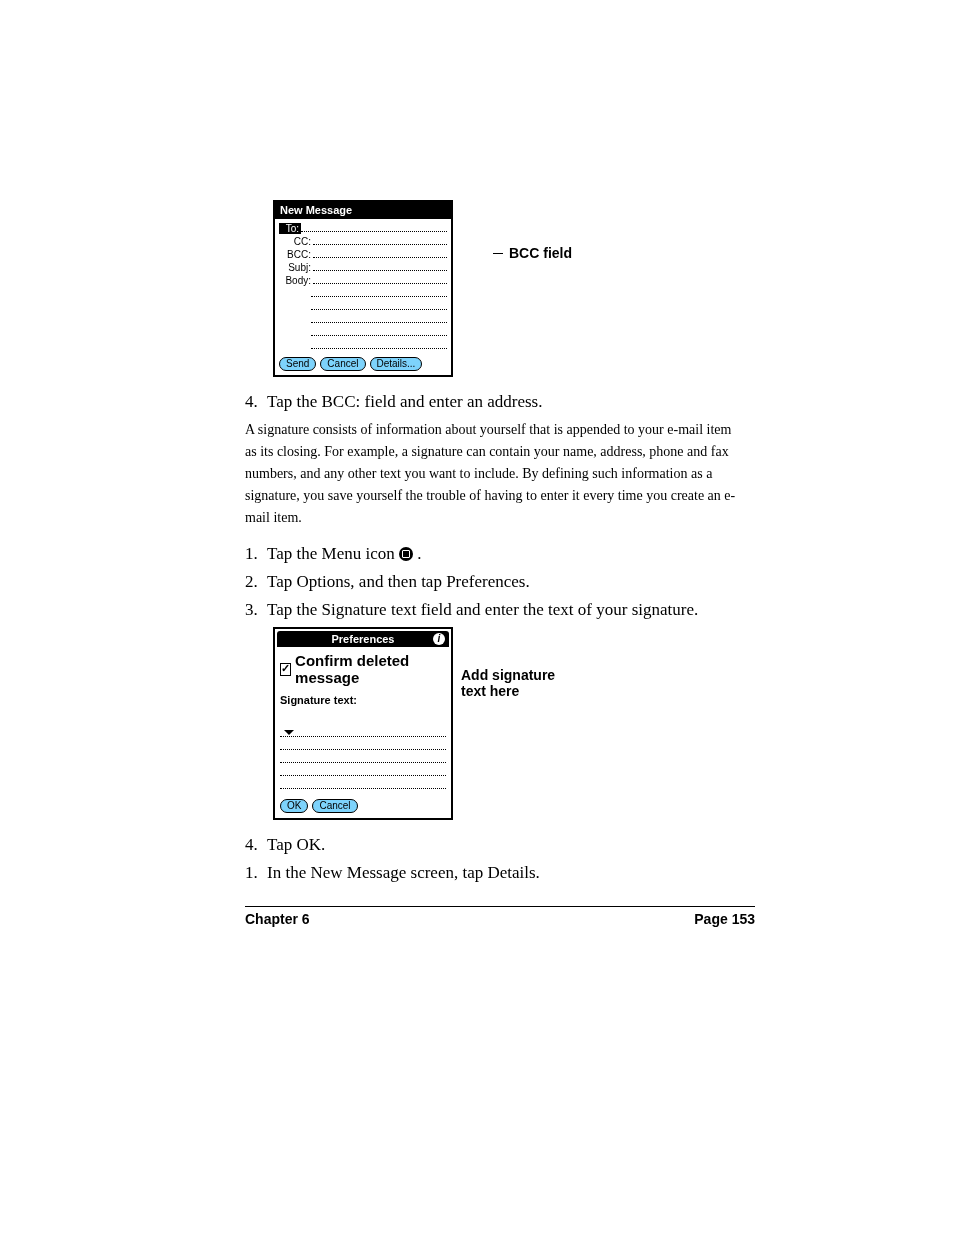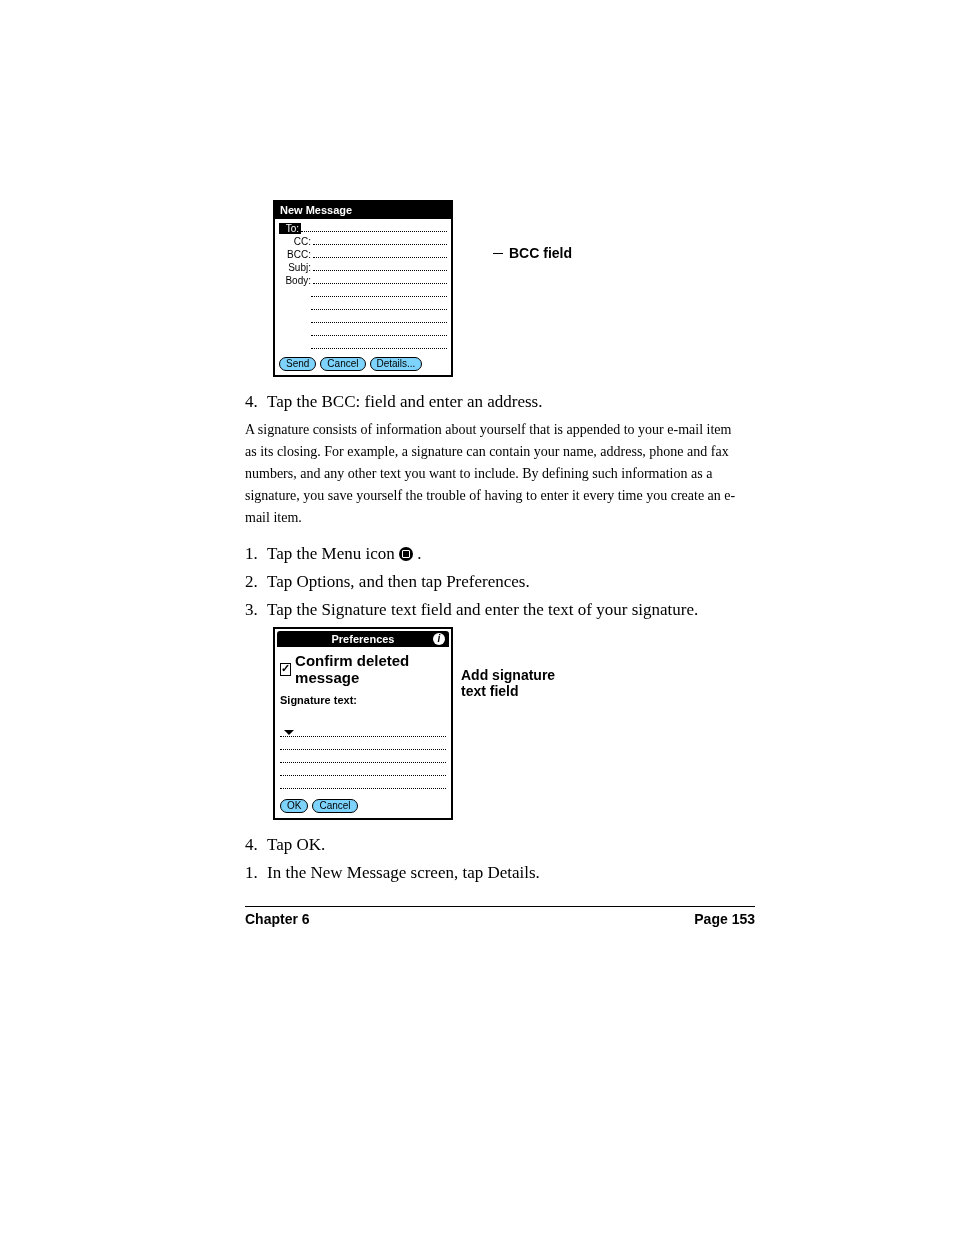--- a/index.html
+++ b/index.html
@@ -357,21 +357,21 @@
             <span class="palm-btn">OK</span>
             <span class="palm-btn">Cancel</span>
           </div>
         </div>
       </div>
 
       <div style="margin-top:40px;">
         <div class="callout-wrap">
           <div class="callout" style="margin-left:8px;">
             <div>Add signature</div>
-            <div>text field</div>
+            <div>text here</div>
           </div>
         </div>
       </div>
     </div>
 
     <div class="step">
       <span class="step-num">4.</span>
       <span class="step-text">Tap OK.</span>
     </div>
 

